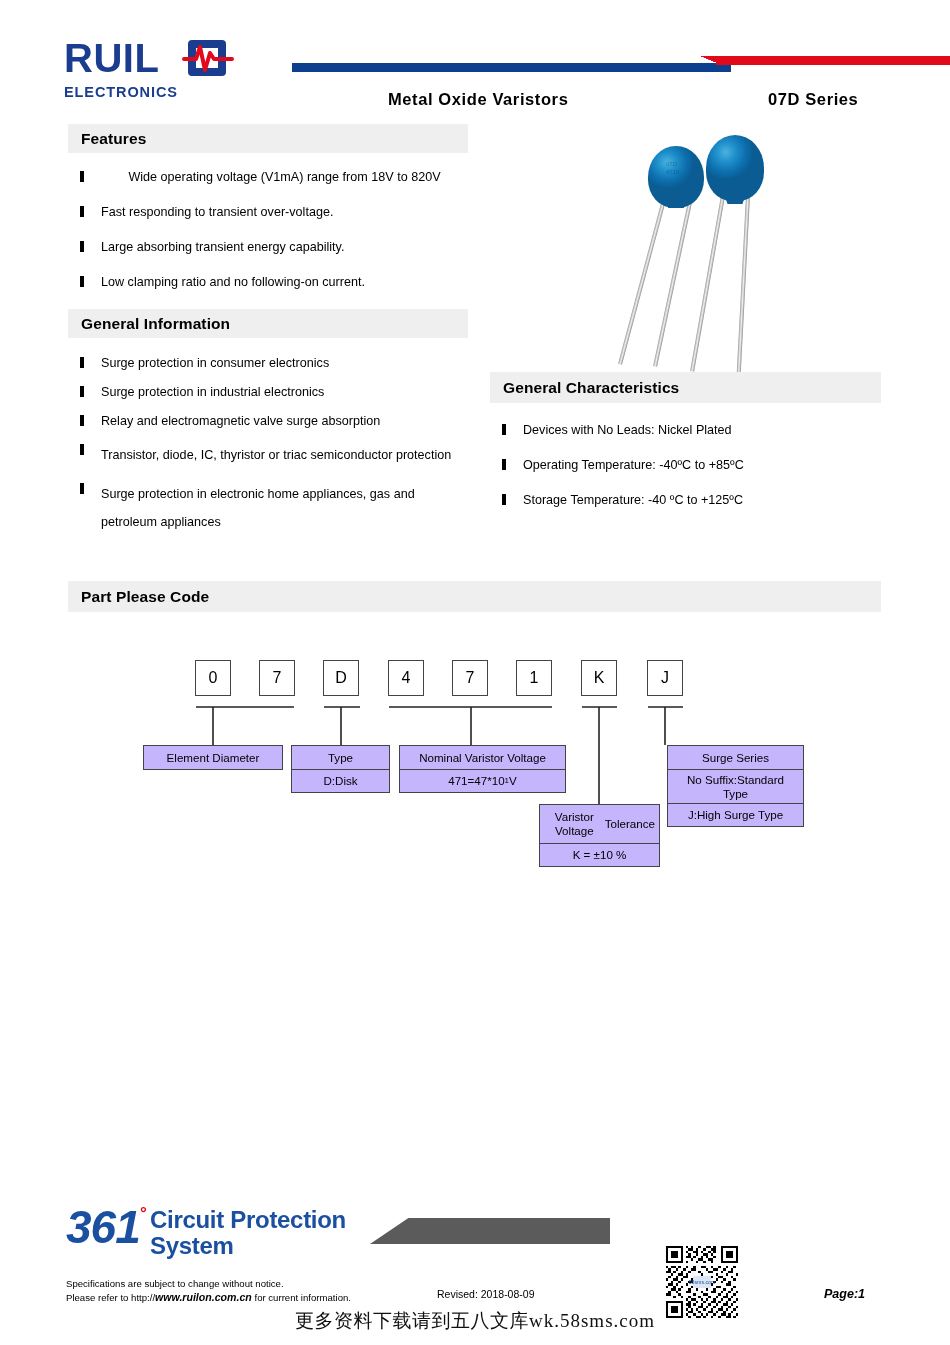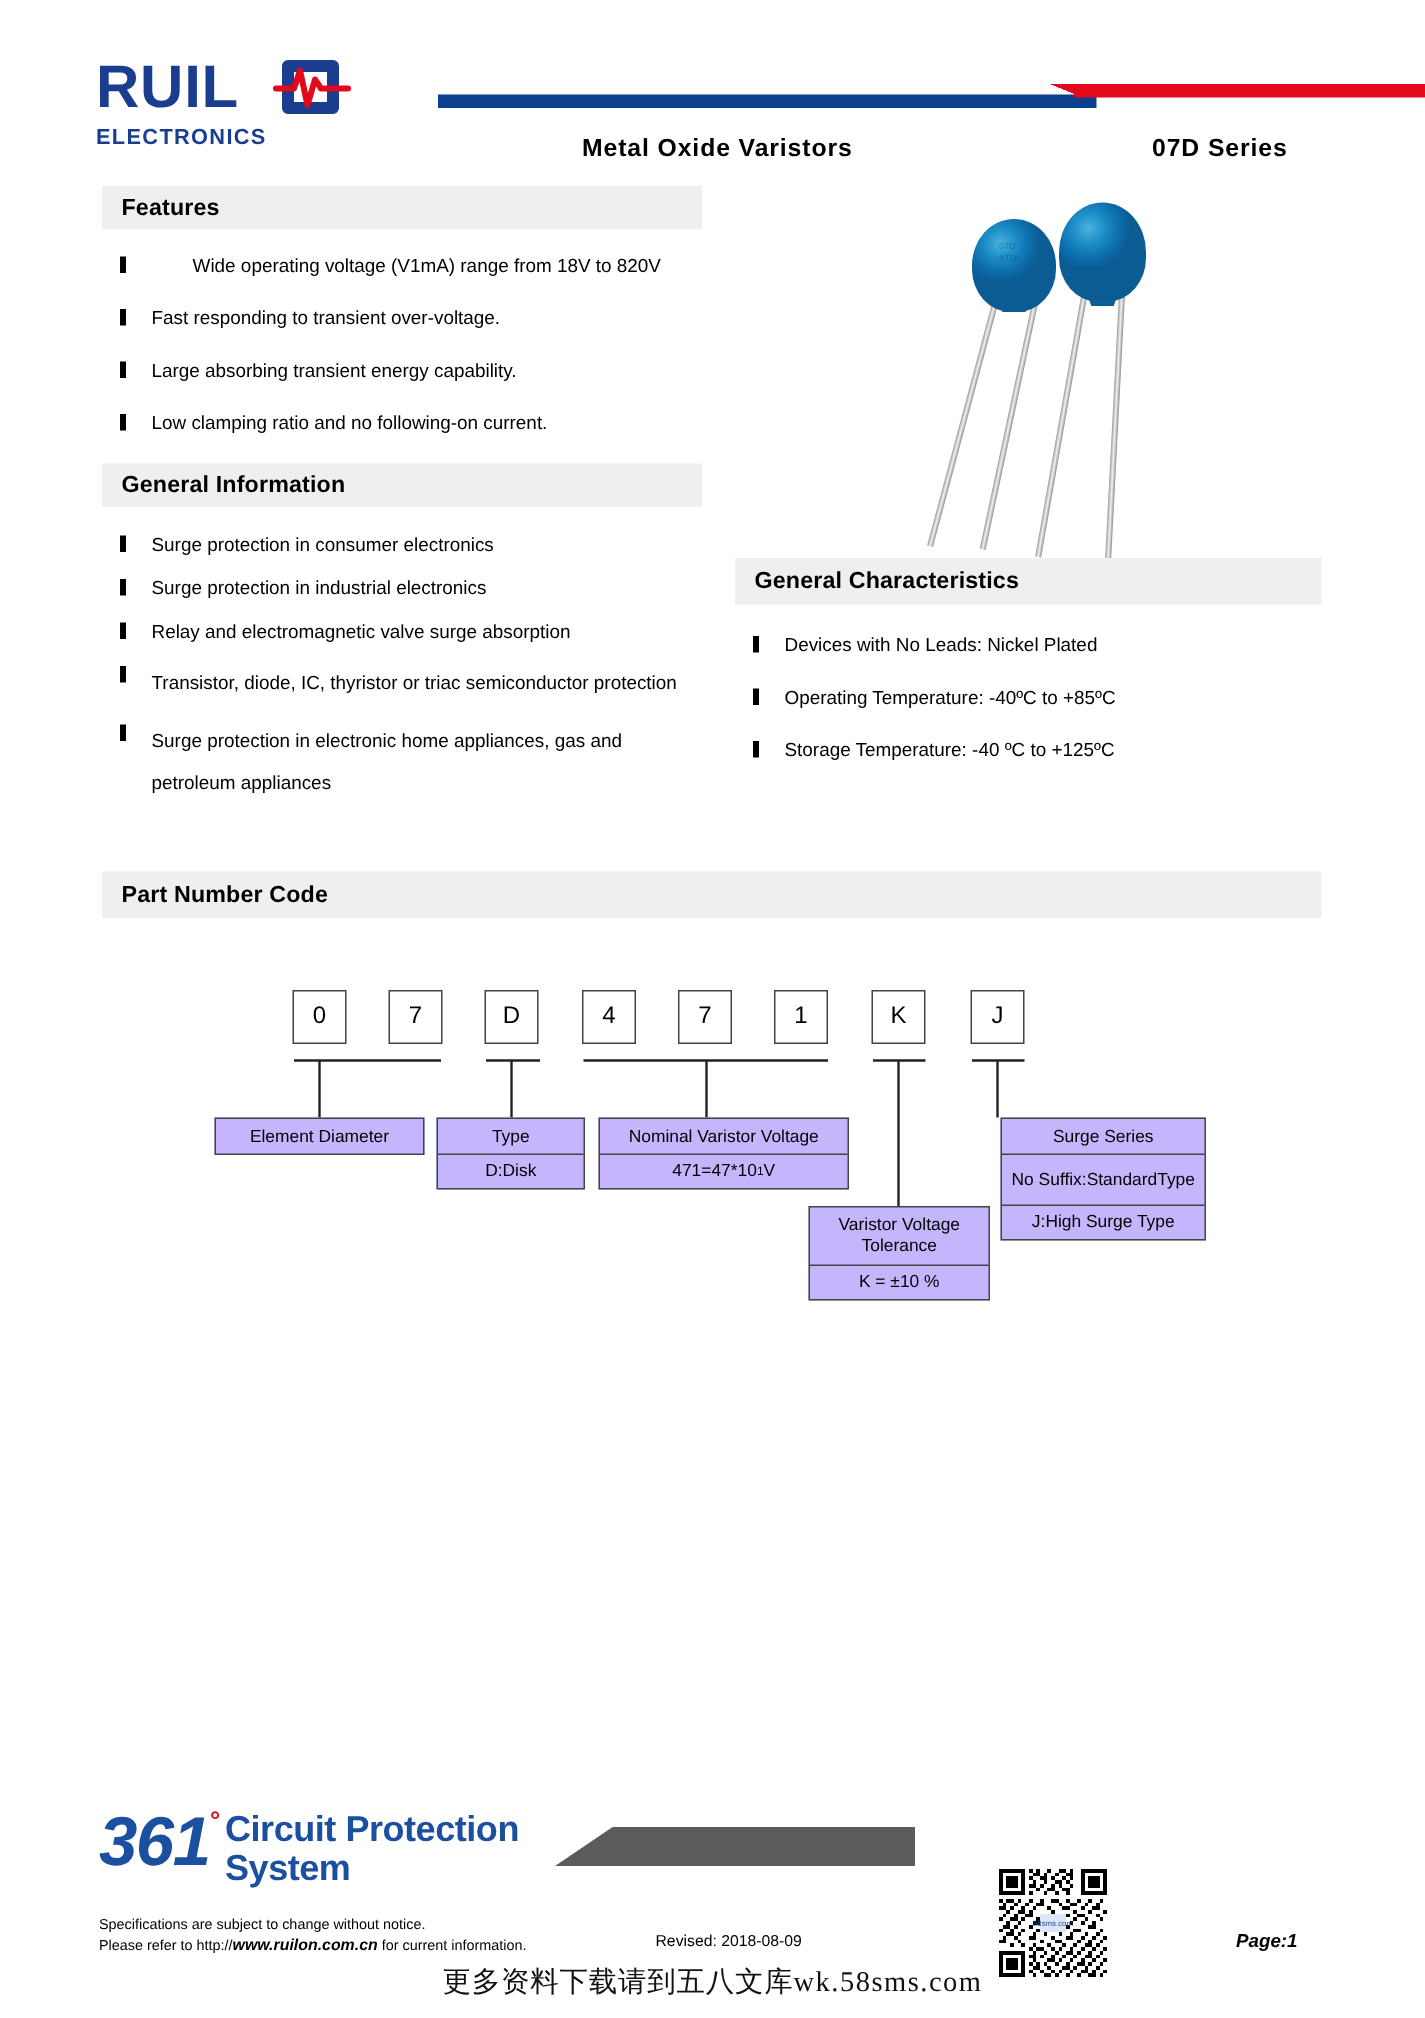--- a/index.html
+++ b/index.html
@@ -283,21 +283,21 @@
     <span class="bullet"></span>
     <span class="btext">Operating Temperature: -40ºC to +85ºC</span>
   </div>
   <div class="bitem">
     <span class="bullet"></span>
     <span class="btext">Storage Temperature: -40 ºC to +125ºC</span>
   </div>
 </div>
 
 <div class="sec-bar" style="left:68px; top:581px; width:813px; height:31px;">
-  <span>Part Number Code</span>
+  <span>Part Please Code</span>
 </div>
 
 <div class="code-box" style="left:195px; top:660px;">0</div>
 <div class="code-box" style="left:259px; top:660px;">7</div>
 <div class="code-box" style="left:323px; top:660px;">D</div>
 <div class="code-box" style="left:388px; top:660px;">4</div>
 <div class="code-box" style="left:452px; top:660px;">7</div>
 <div class="code-box" style="left:516px; top:660px;">1</div>
 <div class="code-box" style="left:581px; top:660px;">K</div>
 <div class="code-box" style="left:647px; top:660px;">J</div>
@@ -334,30 +334,30 @@
 <div class="dbox" style="left:399px; top:745px; width:167px;">
   <div class="row" style="height:23px;">Nominal Varistor Voltage</div>
   <div class="row" style="height:23px;">
     <span>471=47*10</span>
       <span class="sup">1</span>
       <span>V</span>
   </div>
 </div>
 
 <div class="dbox" style="left:539px; top:804px; width:121px;">
-  <div class="row" style="height:38px; flex-direction:column;">
+  <div class="row" style="height:38px; flex-direction:row;justify-content:space-between;">
     <span>Varistor Voltage</span>
     <span>Tolerance</span>
   </div>
   <div class="row" style="height:23px;">K = ±10 %</div>
 </div>
 
 <div class="dbox" style="left:667px; top:745px; width:137px;">
   <div class="row" style="height:23px;">Surge Series</div>
-  <div class="row" style="height:34px; flex-direction:row;">
+  <div class="row" style="height:34px; flex-direction:column;">
     <span>No Suffix:Standard</span>
     <span>Type</span>
   </div>
   <div class="row" style="height:23px;">J:High Surge Type</div>
 </div>
 
 <div class="logo361">
   <span class="n361">361</span>
   <span class="deg361">°</span>
   <span class="cps1">Circuit Protection</span>

